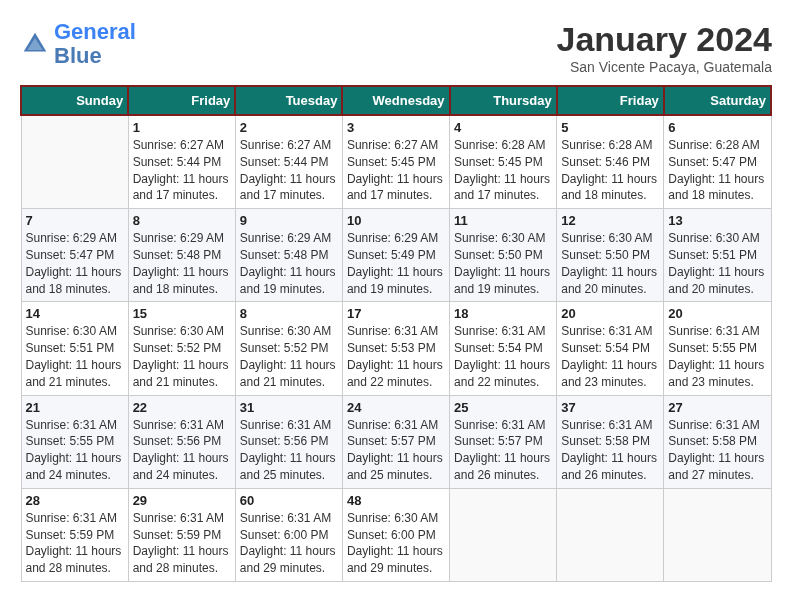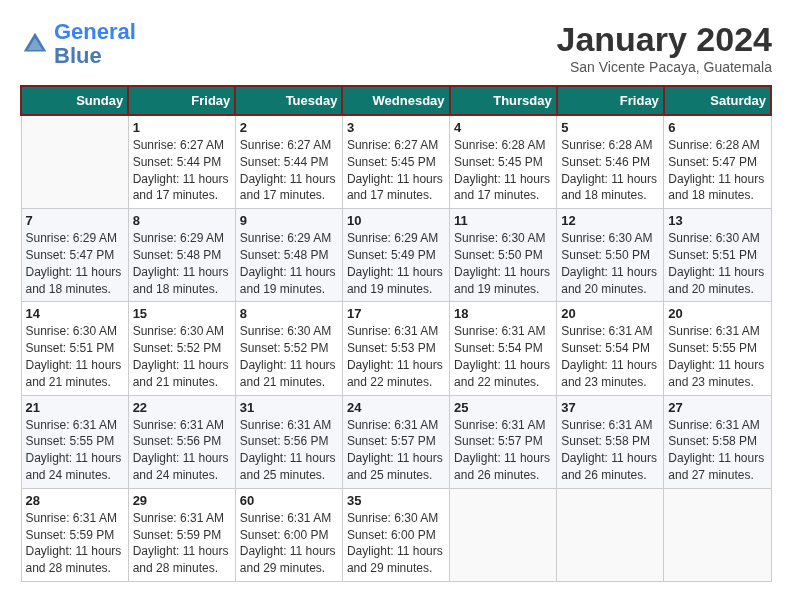--- a/index.html
+++ b/index.html
@@ -243,21 +243,21 @@
         </td>
         <td>
           <span class="day-number">29</span>
           <div class="day-info">Sunrise: 6:31 AM<br>Sunset: 5:59 PM<br>Daylight: 11 hours and 28 minutes.</div>
         </td>
         <td>
           <span class="day-number">60</span>
           <div class="day-info">Sunrise: 6:31 AM<br>Sunset: 6:00 PM<br>Daylight: 11 hours and 29 minutes.</div>
         </td>
         <td>
-          <span class="day-number">35</span>
+          <span class="day-number">48</span>
           <div class="day-info">Sunrise: 6:30 AM<br>Sunset: 6:00 PM<br>Daylight: 11 hours and 29 minutes.</div>
         </td>
         <td class="empty-cell"></td>
         <td class="empty-cell"></td>
         <td class="empty-cell"></td>
       </tr>
     </tbody>
 </table>
 
 </body></html>

